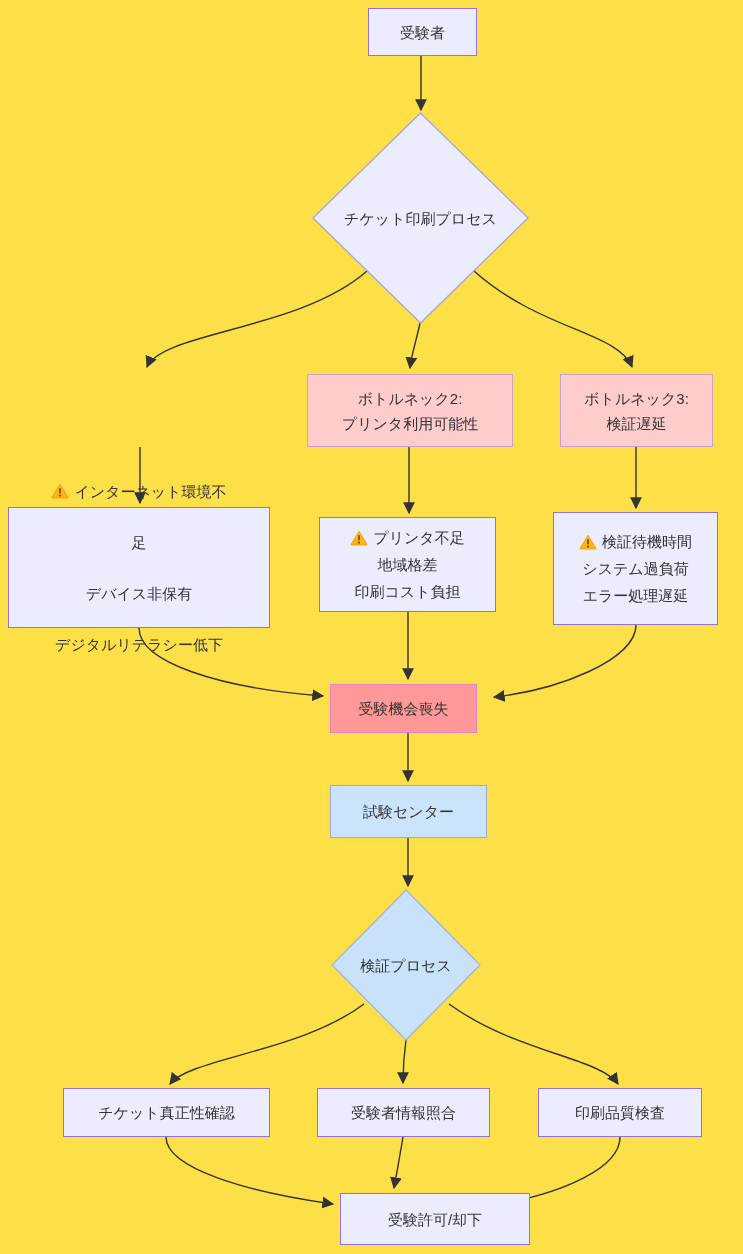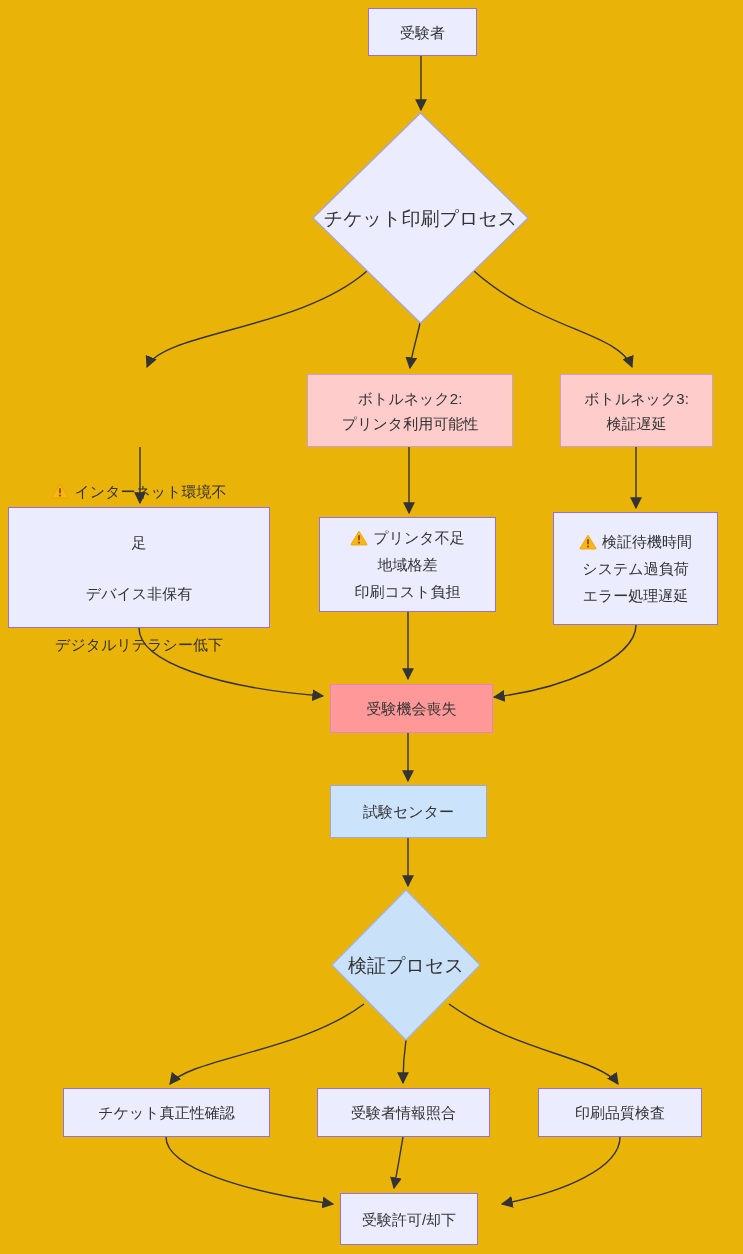--- a/index.html
+++ b/index.html
@@ -4,38 +4,38 @@
 <style>
   * { margin:0; padding:0; box-sizing:border-box; }
   html,body { background:#ffffff; }
   body {
     font-family:"Liberation Sans","DejaVu Sans",sans-serif;
     color:#333333;
   }
   .canvas {
     position:relative;
     width:743px; height:1254px;
-    background:#eab308;
+    background:#fde047;
     overflow:hidden;
   }
   .edges { position:absolute; left:0; top:0; }
   .node {
     position:absolute;
     display:flex; flex-direction:column;
     justify-content:center; align-items:center;
     text-align:center;
     font-size:15px; line-height:25px;
   }
   .rect { border:1px solid #9370DB; background:#ECECFF; }
   .pink { background:#FFCCCC; border-color:#C8A0D2; }
   .redbox { background:#FF9999; border-color:#E583C8; }
   .bluebox { background:#CCE4FB; border-color:#A0A7DE; }
   .issue { line-height:27px; }
   .dlabel {
-    position:absolute; text-align:center; font-size:19px;
+    position:absolute; text-align:center; font-size:15px;
     line-height:25px; pointer-events:none;
   }
   .iconline { display:flex; align-items:center; justify-content:center; gap:5px; }
   .warn-svg { width:18px; height:16px; flex:0 0 auto; }
 </style>
 </head>
 <body>
 
 <div class="canvas">
 
@@ -129,21 +129,21 @@
         <path d="M9 1.2 L17 14.3 Q17.3 15 16.4 15 L1.6 15 Q0.7 15 1 14.3 Z" fill="#FDB515" stroke="#E9A000" stroke-width="0.8" stroke-linejoin="round"></path>
         <rect x="8.1" y="5" width="1.8" height="5.4" rx="0.9" fill="#8a4b08"></rect>
         <circle cx="9" cy="12.6" r="1.1" fill="#8a4b08"></circle>
       </svg>
       <span>プリンタ不足</span>
     </div>
     <div>地域格差</div>
     <div>印刷コスト負担</div>
   </div>
 
-  <div class="node rect redbox" style="left:330px;top:684px;width:163px;height:49px;">
+  <div class="node rect redbox" style="left:330px;top:684px;width:147px;height:49px;">
     <div>受験機会喪失</div>
   </div>
 
   <div class="node rect bluebox" style="left:330px;top:785px;width:157px;height:53px;">
     <div>試験センター</div>
   </div>
 
   <div class="dlabel" style="left:331px;top:953px;width:150px;">検証プロセス</div>
 
   <div class="node rect" style="left:63px;top:1088px;width:207px;height:49px;">
@@ -151,17 +151,17 @@
   </div>
 
   <div class="node rect" style="left:317px;top:1088px;width:173px;height:49px;">
     <div>受験者情報照合</div>
   </div>
 
   <div class="node rect" style="left:538px;top:1088px;width:164px;height:49px;">
     <div>印刷品質検査</div>
   </div>
 
-  <div class="node rect" style="left:340px;top:1193px;width:138px;height:52px;">
+  <div class="node rect" style="left:340px;top:1193px;width:190px;height:52px;">
     <div>受験許可/却下</div>
   </div>
 
 </div>
 
 </body></html>

